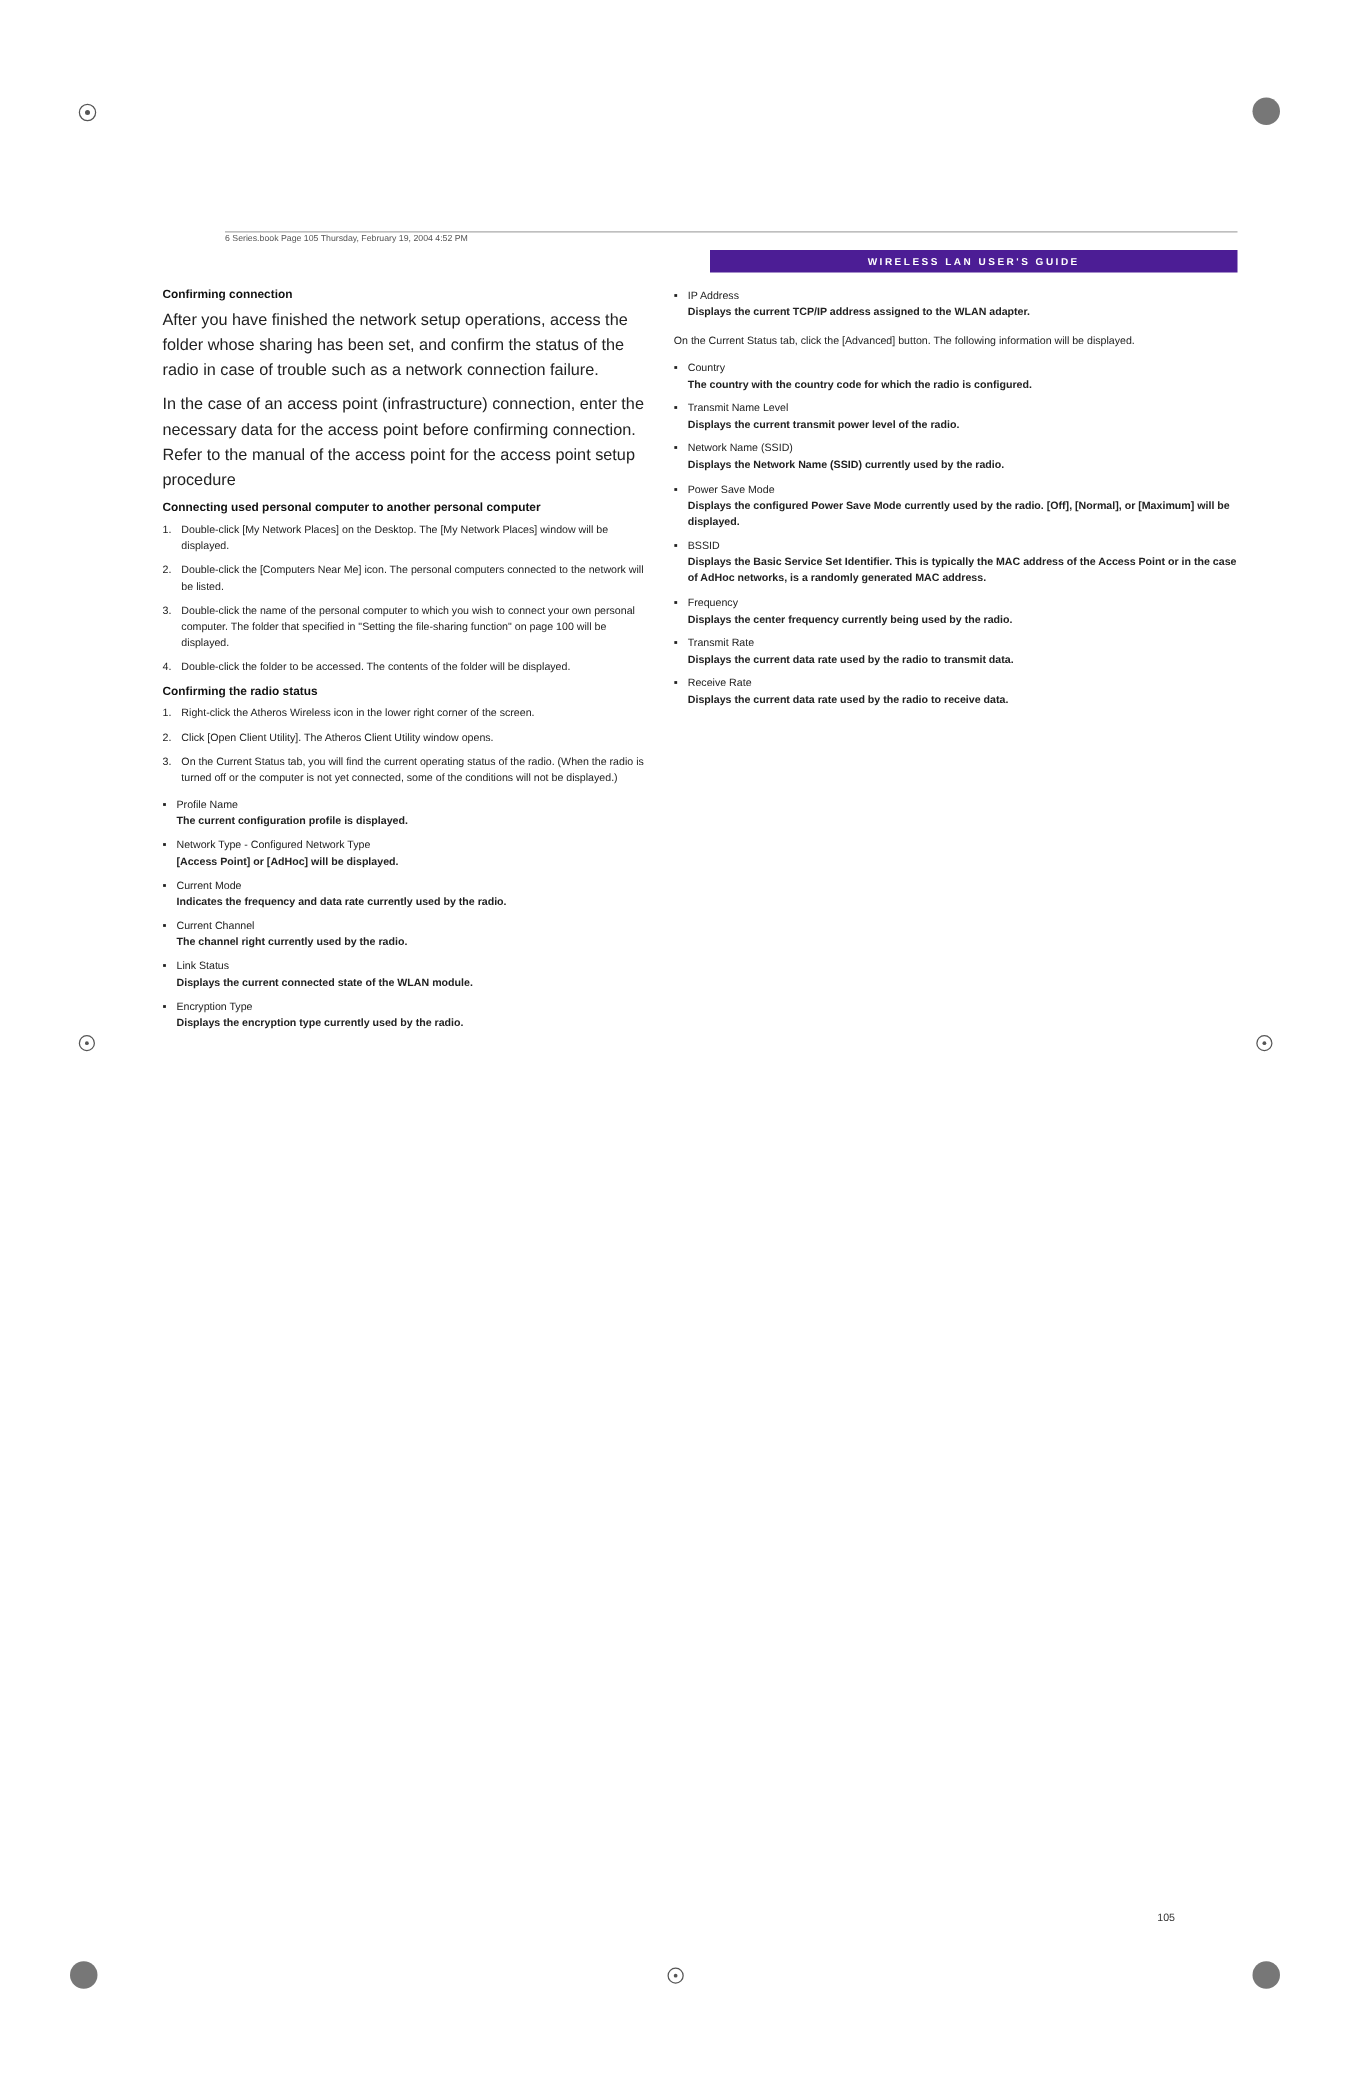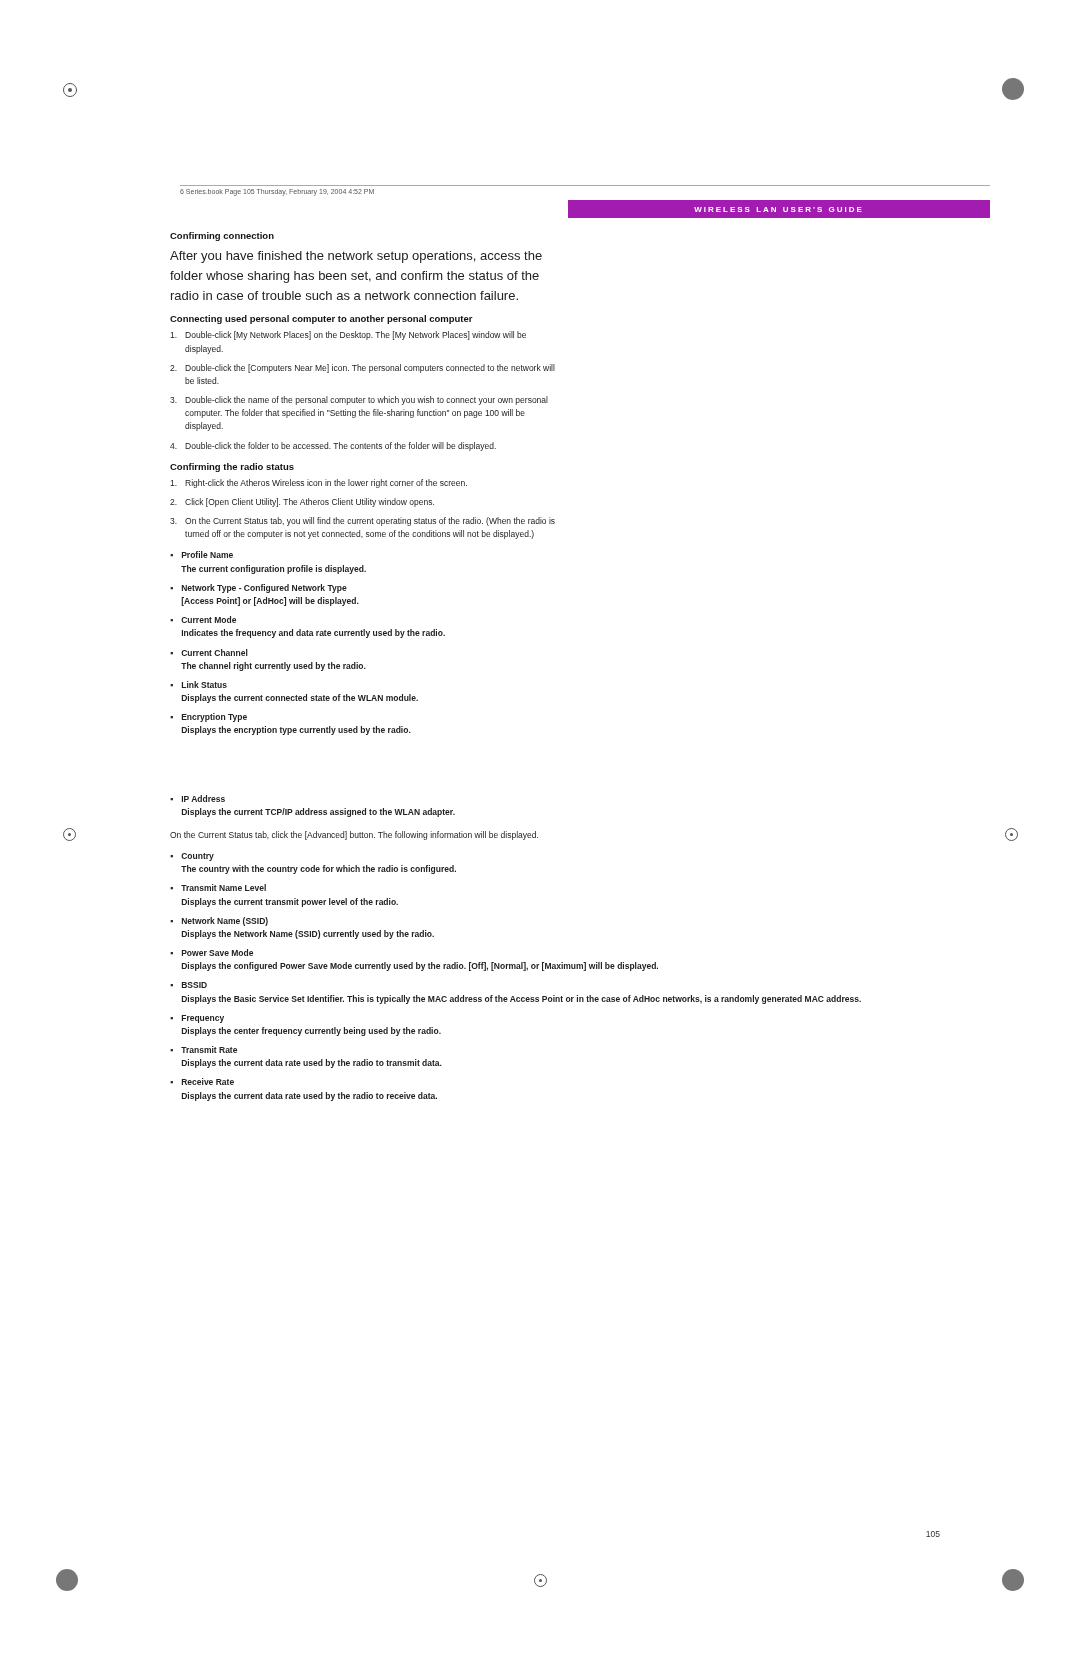--- a/index.html
+++ b/index.html
@@ -103,21 +103,21 @@
     .fc-bl { bottom: 78px; left: 56px; }
     .fc-br-x { bottom: 78px; right: 56px; }
 
     
     .header-bar {
       position: absolute;
       top: 200px;
       right: 90px;
       left: 568px;
       height: 18px;
-      background: #a21caf;
+      background: #4c1d95;
       display: flex;
       align-items: center;
       justify-content: center;
     }
 
     .header-bar-text {
       color: #ffffff;
       font-size: 8px;
       font-family: Arial, sans-serif;
       font-weight: bold;
@@ -139,23 +139,22 @@
     }
 
     
     .content-area {
       position: absolute;
       top: 230px;
       left: 130px;
       right: 90px;
       bottom: 150px;
       display: flex;
-      flex-direction: column;
-      gap: 47px;
-      margin-left: 40px;
+      flex-direction: row;
+      gap: 19px;
     }
 
     .left-column {
       width: 390px;
       flex-shrink: 0;
     }
 
     .right-column {
       flex: 1;
     }
@@ -222,21 +221,21 @@
       margin-right: 8px;
       font-size: 9px;
       line-height: 1.55;
     }
 
     .bullet-item .bullet-content {
       flex: 1;
     }
 
     .bullet-item .bullet-title {
-      font-weight: bold;
+      font-weight: normal;
       font-family: Arial, sans-serif;
     }
 
     .bullet-item .bullet-desc {
       font-weight: bold;
     }
 
     .right-intro-text {
       font-size: 8.5px;
       font-family: Arial, sans-serif;
@@ -280,20 +279,21 @@
     <span class="header-bar-text">Wireless LAN User's Guide</span>
   </div>
 
   <div class="content-area">
 
     <div class="left-column">
 
       <div class="section">
         <div class="section-heading">Confirming connection</div>
         <p class="body-text">After you have finished the network setup operations, access the folder whose sharing has been set, and confirm the status of the radio in case of trouble such as a network connection failure.</p>
+        <p class="body-text">In the case of an access point (infrastructure) connection, enter the necessary data for the access point before confirming connection. Refer to the manual of the access point for the access point setup procedure</p>
       </div>
 
       <div class="section">
         <div class="section-heading">Connecting used personal computer to another personal computer</div>
         <ol class="numbered-list">
           <li>
             <span class="num">1.</span>
             <span>Double-click [My Network Places] on the Desktop. The [My Network Places] window will be displayed.</span>
           </li>
           <li>

